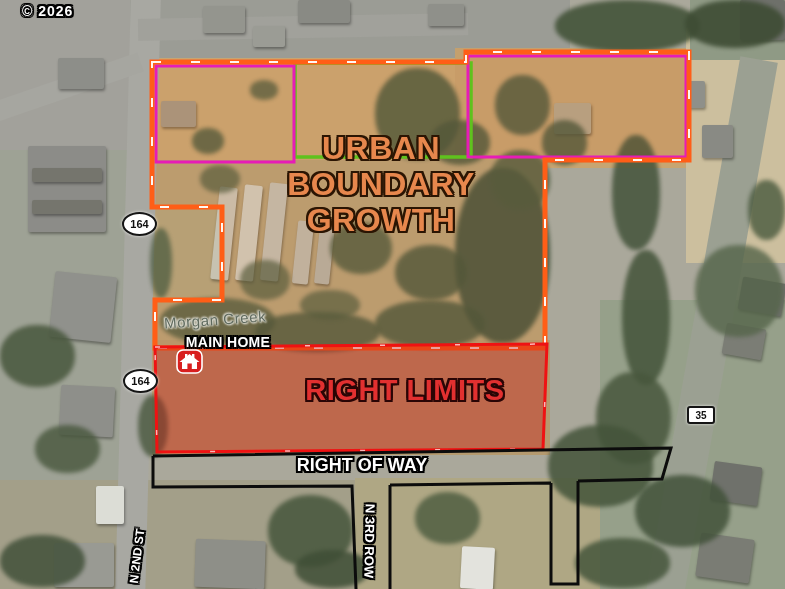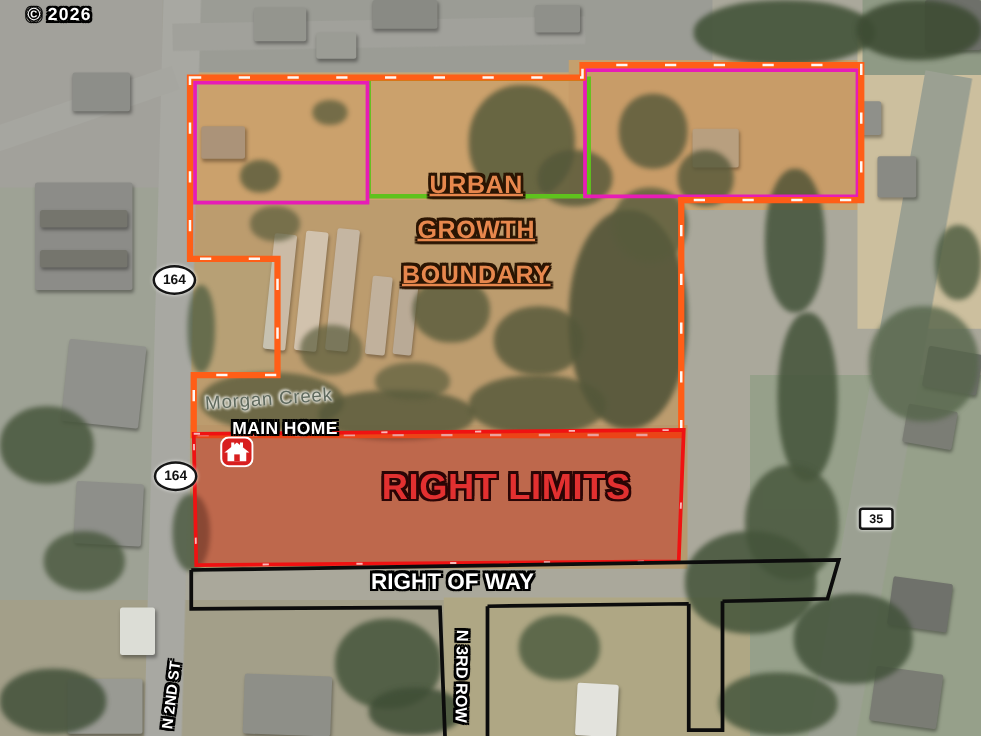--- a/index.html
+++ b/index.html
@@ -18,21 +18,21 @@
     -2px 0 0 #000,2px 0 0 #000,0 -2px 0 #000,0 2px 0 #000,0 0 3px #000;}
   .o-brown{color:#e7874d;font-weight:bold;
     text-shadow:-2px -2px 0 #2b1503,2px -2px 0 #2b1503,-2px 2px 0 #2b1503,2px 2px 0 #2b1503,
     -2px 0 0 #2b1503,2px 0 0 #2b1503,0 -2px 0 #2b1503,0 2px 0 #2b1503,0 0 2px #2b1503;}
   .o-red{color:#e23030;font-weight:bold;
     text-shadow:-2px -2px 0 #2a0505,2px -2px 0 #2a0505,-2px 2px 0 #2a0505,2px 2px 0 #2a0505,
     -2px 0 0 #2a0505,2px 0 0 #2a0505,0 -2px 0 #2a0505,0 2px 0 #2a0505,0 0 2px #2a0505;}
   .halo{color:#5f6a5e;
     text-shadow:0 0 2px #e9e9e2,0 0 3px #e9e9e2,1px 1px 2px #e9e9e2,-1px -1px 2px #e9e9e2;}
   #ugb-label{left:250px;top:130px;width:262px;text-align:center;
-    font-size:20px;line-height:36px;letter-spacing:.5px;text-decoration:underline;}
+    font-size:32px;line-height:36px;letter-spacing:.5px;}
   #city-limits-label{left:300px;top:374px;width:210px;text-align:center;font-size:29px;letter-spacing:.5px;}
   #main-home-label{left:168px;top:334px;width:120px;text-align:center;font-size:14px;letter-spacing:.3px;}
   #row-label{left:292px;top:455px;width:140px;text-align:center;font-size:18px;}
   #creek-label{left:164px;top:311px;font-size:15px;letter-spacing:.6px;transform:rotate(-4deg);}
   #n2nd-label{left:91px;top:548px;width:92px;height:16px;line-height:16px;text-align:center;
     font-size:12px;transform:rotate(-83deg);}
   #n3rd-label{left:322px;top:533px;width:94px;height:16px;line-height:16px;text-align:center;
     font-size:13px;transform:rotate(91deg);}
   #copyright{left:22px;top:3px;font-size:14px;letter-spacing:1px;}
   .shield{position:absolute;background:#fff;border:2px solid #151515;color:#111;
@@ -144,22 +144,22 @@
     <path d="M155,347 L547,344 L543,449 L157,452 Z" fill="rgba(205,30,25,0.40)" stroke="#ef1212" stroke-width="3"></path>
     <path d="M155,347 L547,344 L543,449 L157,452 Z" fill="none" stroke="#ffffff" stroke-width="1.5" stroke-dasharray="5 70" opacity=".7"></path>
 
     <path d="M153,456 L671,448 L662,479 L578,481 M578,481 L578,584 L551,584 L551,483 M551,483 L390,485 M390,485 L390,589 M356,589 L352,486 L153,487 L153,456" fill="none" stroke="#0c0c0c" stroke-width="3" stroke-linejoin="miter"></path>
   </svg>
 
   <div class="lbl o-black" id="copyright">© 2026</div>
 
   <div class="lbl o-brown" id="ugb-label">
     <div>URBAN</div>
+    <div>BOUNDARY</div>
     <div>GROWTH</div>
-    <div>BOUNDARY</div>
   </div>
 
   <div class="lbl o-red" id="city-limits-label">RIGHT LIMITS</div>
 
   <div class="lbl halo" id="creek-label">Morgan Creek</div>
 
   <div class="lbl o-black" id="row-label">RIGHT OF WAY</div>
 
   <div class="lbl o-black" id="main-home-label">MAIN HOME</div>
 

